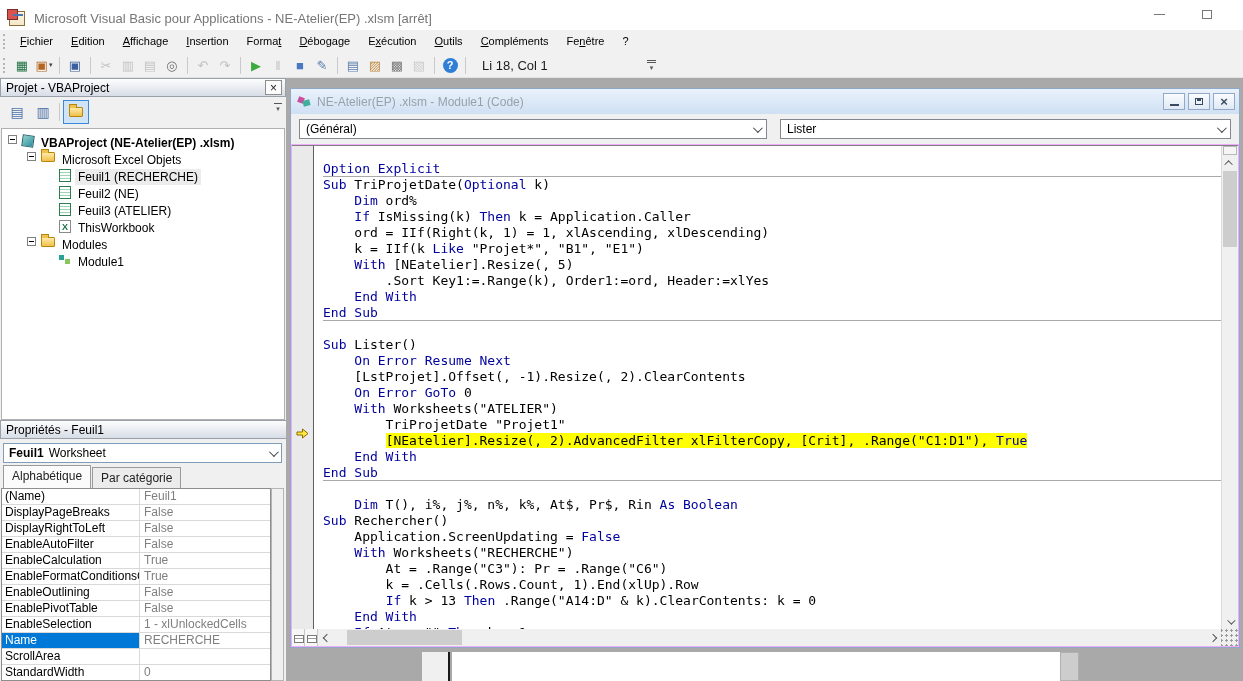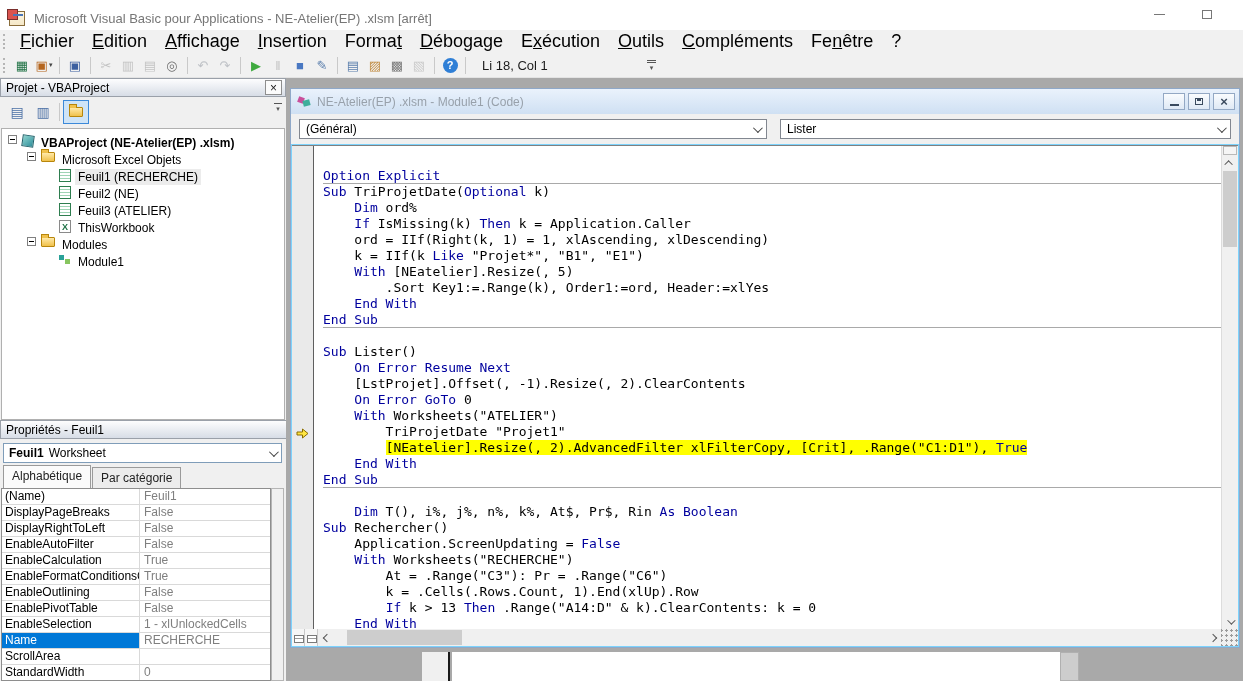--- a/index.html
+++ b/index.html
@@ -10,21 +10,21 @@
   .titlebar { position:absolute; left:0; top:0; width:1243px; height:37px; background:#fff; display:flex; align-items:center; }
   .app-icon { width:16px; height:15px; margin:0 9px 0 9px; position:relative; background:linear-gradient(#fdf6e3,#f5e8c8); border:1px solid #8a6d3b; }
   .app-icon::before { content:""; position:absolute; left:-3px; top:-3px; width:9px; height:9px; background:#d9534f; border:1px solid #7a2e2c; }
   .app-icon::after { content:""; position:absolute; right:1px; top:2px; width:10px; height:2px; background:#4a76b8; }
   .title-text { font-size:13px; color:#767676; }
   .win-btn { position:absolute; top:2px; width:34px; height:24px; display:flex; align-items:center; justify-content:center; color:#777; }
   .win-min { left:1142px; } .win-min span { width:11px; height:1px; background:#777; display:block; }
   .win-max { left:1190px; } .win-max span { width:10px; height:9px; border:1px solid #777; display:block; }
 
   
-  .menubar { position:absolute; left:0; top:30px; width:1243px; height:23px; background:#f1f1f1; display:flex; align-items:center; font-size:18px; color:#000; border-bottom:1px solid #f1f1f1; }
+  .menubar { position:absolute; left:0; top:30px; width:1243px; height:23px; background:#f1f1f1; display:flex; align-items:center; font-size:11px; color:#000; border-bottom:1px solid #f1f1f1; }
   .grip { width:4px; height:15px; border-left:2px dotted #b5b5b5; margin:0 4px 0 3px; }
   .menu-item { padding:3px 9px; white-space:nowrap; }
   .menu-item u { text-decoration:underline; }
 
   
   .toolbar { position:absolute; left:0; top:53px; width:1243px; height:25px; background:#f1f1f1; display:flex; align-items:center; border-bottom:1px solid #e3e3e3; }
   .tb-icon { width:22px; height:21px; display:flex; align-items:center; justify-content:center; font-size:13px; position:relative; }
   .tb-icon.disabled { opacity:.45; filter:grayscale(60%); }
   .tb-icon .dd { font-size:7px; color:#444; margin-left:1px; }
   .tb-icon.circle span.g { width:15px; height:15px; border-radius:50%; display:flex; align-items:center; justify-content:center; font-size:11px; font-weight:bold; }
@@ -72,40 +72,40 @@
   .tab.active { background:#fbfbfb; padding-bottom:5px; }
   .prop-grid { position:absolute; left:1px; top:68px; width:270px; height:193px; background:#fff; border:1px solid #8e8e8e; overflow:hidden; }
   .prop-row { height:16px; display:flex; font-size:12px; }
   .prop-name { width:138px; border-right:1px solid #d9d9d9; border-bottom:1px solid #d9d9d9; padding:0 3px; white-space:nowrap; overflow:hidden; color:#000; }
   .prop-val { flex:1; border-bottom:1px solid #d9d9d9; padding:0 4px; color:#7f7f7f; white-space:nowrap; overflow:hidden; }
   .prop-row.selected .prop-name { background:#0078d7; color:#fff; }
   .prop-scroll { position:absolute; left:271px; top:68px; width:13px; height:193px; background:#f0f0f0; border:1px solid #b5b5b5; }
 
   
   .mdi { position:absolute; left:286px; top:78px; width:957px; height:603px; background:#a9a9a9; }
-  .code-window { position:absolute; left:4px; top:10px; width:950px; height:560px; background:#7dd3fc; border:1px solid #8fa8c8; }
+  .code-window { position:absolute; left:4px; top:10px; width:950px; height:560px; background:#f0abfc; border:1px solid #8fa8c8; }
   .cw-title { height:25px; background:linear-gradient(#eaf2fc,#cfe0f3); display:flex; align-items:center; padding:0 4px; }
   .cw-icon { width:13px; height:13px; position:relative; margin:0 6px 0 3px; }
   .cw-icon::before { content:""; position:absolute; left:0; top:2px; width:6px; height:6px; background:#c94f9b; transform:rotate(20deg); }
   .cw-icon::after { content:""; position:absolute; left:5px; top:5px; width:7px; height:6px; background:#3fae9b; transform:rotate(-15deg); }
   .cw-title-text { font-size:12px; color:#98a1ab; }
   .cw-btns { margin-left:auto; display:flex; gap:3px; }
   .cw-btn { width:22px; height:17px; background:linear-gradient(#fafcfe,#dfe9f5); border:1px solid #93a8c4; display:flex; align-items:center; justify-content:center; }
   .cw-btn .minline { width:9px; height:2px; background:#3a4a5e; margin-top:7px; }
   .cw-btn .restbox { width:8px; height:7px; border:1px solid #3a4a5e; position:relative; }
   .cw-btn .restbox::before { content:""; position:absolute; left:1px; right:1px; top:0; height:2px; background:#3a4a5e; }
   .cw-btn .closex { font-size:13px; color:#3a4a5e; font-weight:bold; line-height:1; }
   .cw-combos { height:30px; display:flex; align-items:center; padding:0 8px; gap:13px; background:#f0f0f0; }
   .combo { height:20px; background:#fff; border:1px solid #828790; display:flex; align-items:center; padding:0 6px; font-size:12px; color:#000; }
   .combo .chev { margin-left:auto; }
   .combo-left { width:468px; } .combo-right { flex:1; }
   .cw-body { position:absolute; left:1px; top:56px; right:1px; bottom:1px; background:#fff; border-top:1px solid #808080; }
   .cw-margin { position:absolute; left:0; top:0; bottom:17px; width:22px; background:#eaeaea; border-right:1px solid #5f5f5f; }
   .exec-arrow { position:absolute; left:4px; top:279px; }
-  .code-area { position:absolute; left:23px; top:0; right:17px; bottom:17px; overflow:hidden; padding:22px 0 0 8px; font-family:"DejaVu Sans Mono","Liberation Mono",monospace; font-size:13px; line-height:16px; }
+  .code-area { position:absolute; left:23px; top:0; right:17px; bottom:17px; overflow:hidden; padding:15px 0 0 8px; font-family:"DejaVu Sans Mono","Liberation Mono",monospace; font-size:13px; line-height:16px; }
   .code-line { height:16px; white-space:pre; }
   .code-line.sep { border-bottom:1px solid #a9a9a9; }
   .kw { color:#00009e; }
   .hl { background:#ffff00; }
 
   .cw-vscroll { position:absolute; right:0; top:0; width:17px; bottom:17px; background:#f0f0f0; border-left:1px solid #dcdcdc; }
   .split-box { height:9px; background:#f5f5f5; border:1px solid #b8b8b8; margin:0 1px; }
   .sb-btn { height:15px; display:flex; align-items:center; justify-content:center; }
   .chev-up { width:6px; height:6px; border-left:1.4px solid #555; border-top:1.4px solid #555; transform:rotate(45deg) translateY(2px); }
   .chev-dn { width:6px; height:6px; border-right:1.4px solid #555; border-bottom:1.4px solid #555; transform:rotate(45deg) translateY(-2px); }

